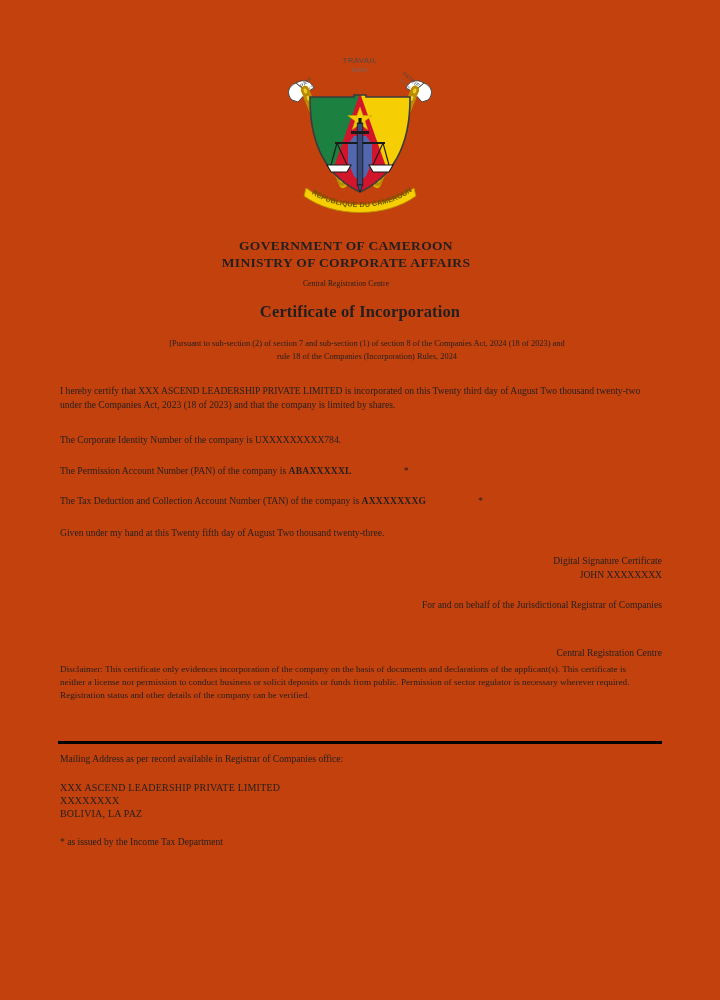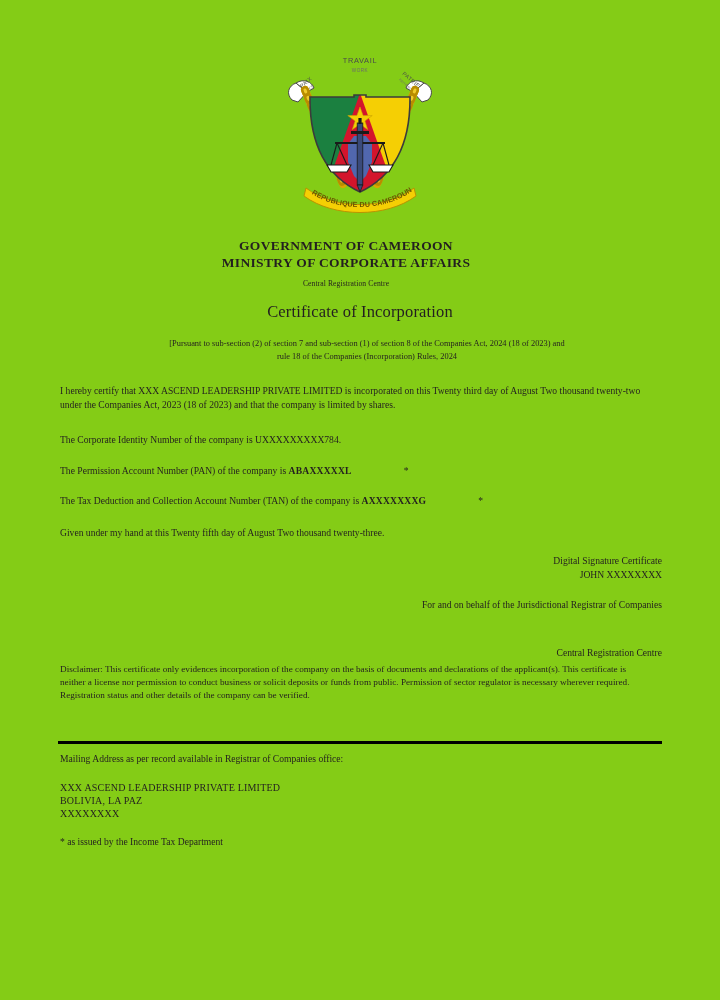--- a/index.html
+++ b/index.html
@@ -15,21 +15,21 @@
     font-family: "Liberation Serif", "DejaVu Serif", serif;
     color: #231f20;
     overflow: hidden;
   }
 
   .page {
     position: absolute;
     left: 0; top: 0;
     width: 720px;
     height: 1000px;
-    background: #84cc16;
+    background: #c2410c;
   }
 
   
   .emblem-wrap {
     position: absolute;
     left: 0;
     top: 52px;
     width: 720px;
     text-align: center;
   }
@@ -60,21 +60,21 @@
     margin: 8px 0 0 0;
     letter-spacing: 0.1px;
   }
   .cert-title {
     position: absolute;
     left: 0;
     top: 302px;
     width: 720px;
     text-align: center;
     font-size: 16.5px;
-    font-weight: normal;
+    font-weight: bold;
     letter-spacing: 0.15px;
     margin: 0;
   }
   .pursuant {
     position: absolute;
     left: 0;
     top: 331px;
     width: 720px;
     text-align: center;
     font-size: 8.4px;
@@ -296,19 +296,19 @@
   </div>
 
   <p class="disclaimer">Disclaimer: This certificate only evidences incorporation of the company on the basis of documents and declarations of the applicant(s). This certificate is neither a license nor permission to conduct business or solicit deposits or funds from public. Permission of sector regulator is necessary wherever required. Registration status and other details of the company can be verified.</p>
 
   <div class="hrule"></div>
 
   <div class="footer">
     <p class="foot-line">Mailing Address as per record available in Registrar of Companies office:</p>
     <div class="foot-gap-a"></div>
     <p class="addr-line">XXX ASCEND LEADERSHIP PRIVATE LIMITED</p>
+    <p class="addr-line">XXXXXXXX</p>
     <p class="addr-line">BOLIVIA,  LA PAZ</p>
-    <p class="addr-line">XXXXXXXX</p>
     <div class="foot-gap-b"></div>
     <p class="foot-line">* as issued by the Income Tax Department</p>
   </div>
 
 </div>
 
 </body></html>

